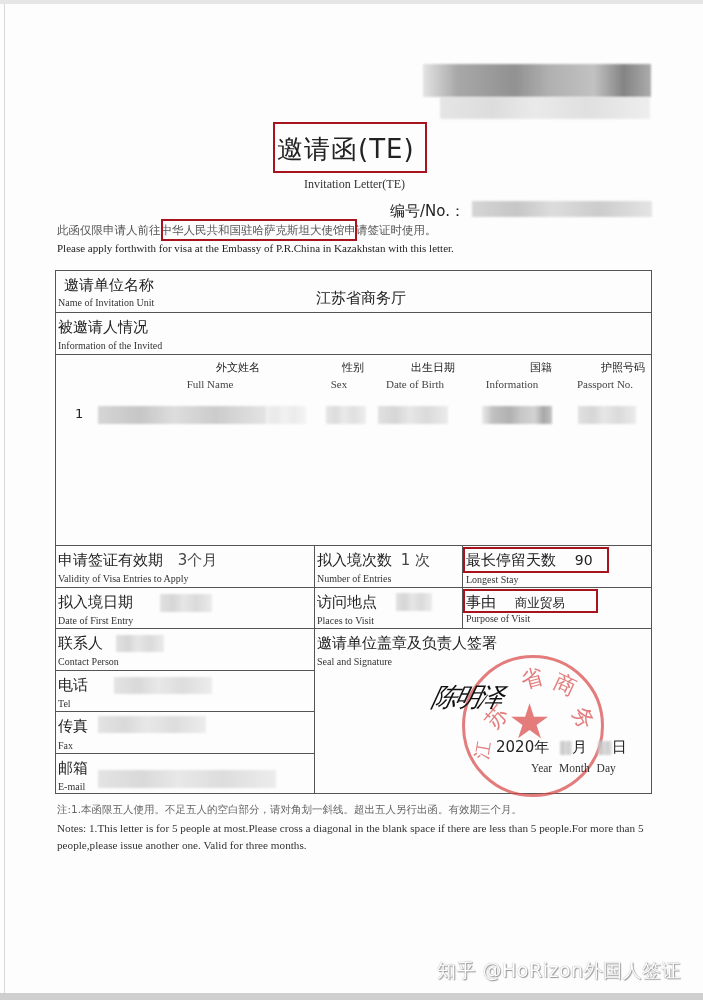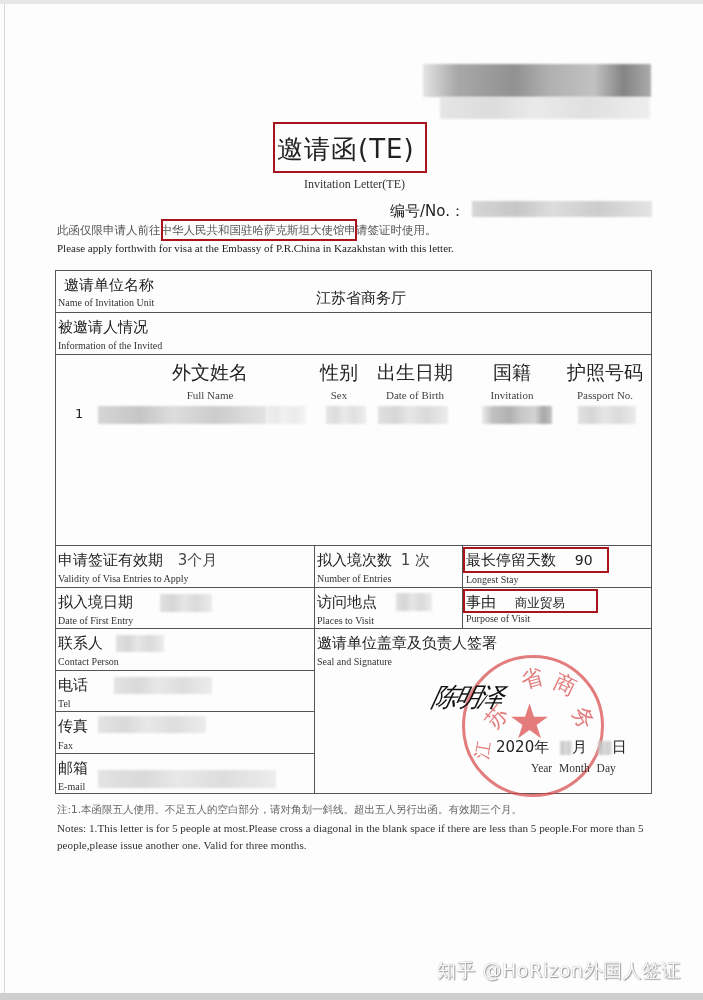--- a/index.html
+++ b/index.html
@@ -30,21 +30,21 @@
   .vline { position:absolute; width:1px; background:#555; }
 
   .cn { font-family:"DejaVu Sans", sans-serif; color:#222; white-space:nowrap; }
   .en { font-family:"Liberation Serif", serif; color:#333; white-space:nowrap; }
   .abs { position:absolute; }
 
   .lbl-cn { font-size:15px; }
   .lbl-en { font-size:10px; }
   .val-cn { font-size:15px; color:#444; }
 
-  .hdr-cn { font-size:19px; text-align:center; }
+  .hdr-cn { font-size:11px; text-align:right; }
   .hdr-en { font-size:11px; text-align:center; color:#444; }
 
   .notes-cn { position:absolute; left:57px; top:803px; font-family:"DejaVu Sans", sans-serif; font-size:10.5px; color:#666; white-space:nowrap; }
   .notes-en { position:absolute; left:57px; top:820px; width:600px; font-size:11.2px; color:#333; line-height:17px; }
 
   .stamp { position:absolute; left:462px; top:655px; width:142px; height:142px; border:3px solid rgba(215,70,70,.7); border-radius:50%; box-sizing:border-box; }
   .stamp-char { position:absolute; font-family:"DejaVu Sans", sans-serif; color:rgba(215,70,70,.7); font-size:22px; }
   .stamp-star { position:absolute; left:508px; top:698px; font-size:48px; color:rgba(220,80,80,.75); line-height:1; }
   .signature { position:absolute; left:432px; top:680px; font-family:"DejaVu Serif", serif; font-style:italic; font-size:26px; color:#111; transform:skewX(-12deg); letter-spacing:-3px; }
 
@@ -100,21 +100,21 @@
 <div class="abs" style="left:314px;top:360px;width:50px;">
   <div class="cn hdr-cn">性别</div>
   <div class="en hdr-en" style="margin-top:3px;">Sex</div>
 </div>
 <div class="abs" style="left:375px;top:360px;width:80px;">
   <div class="cn hdr-cn">出生日期</div>
   <div class="en hdr-en" style="margin-top:3px;">Date of Birth</div>
 </div>
 <div class="abs" style="left:472px;top:360px;width:80px;">
   <div class="cn hdr-cn">国籍</div>
-  <div class="en hdr-en" style="margin-top:3px;">Invitation</div>
+  <div class="en hdr-en" style="margin-top:3px;">Information</div>
 </div>
 <div class="abs" style="left:565px;top:360px;width:80px;">
   <div class="cn hdr-cn">护照号码</div>
   <div class="en hdr-en" style="margin-top:3px;">Passport No.</div>
 </div>
 
 <div class="abs cn" style="left:75px;top:406px;font-size:13px;">1</div>
 <div class="blur" style="left:98px;top:406px;width:168px;height:18px;"></div>
 <div class="blur" style="left:266px;top:406px;width:40px;height:18px;opacity:.3;"></div>
 <div class="blur" style="left:326px;top:406px;width:40px;height:18px;opacity:.5;"></div>

